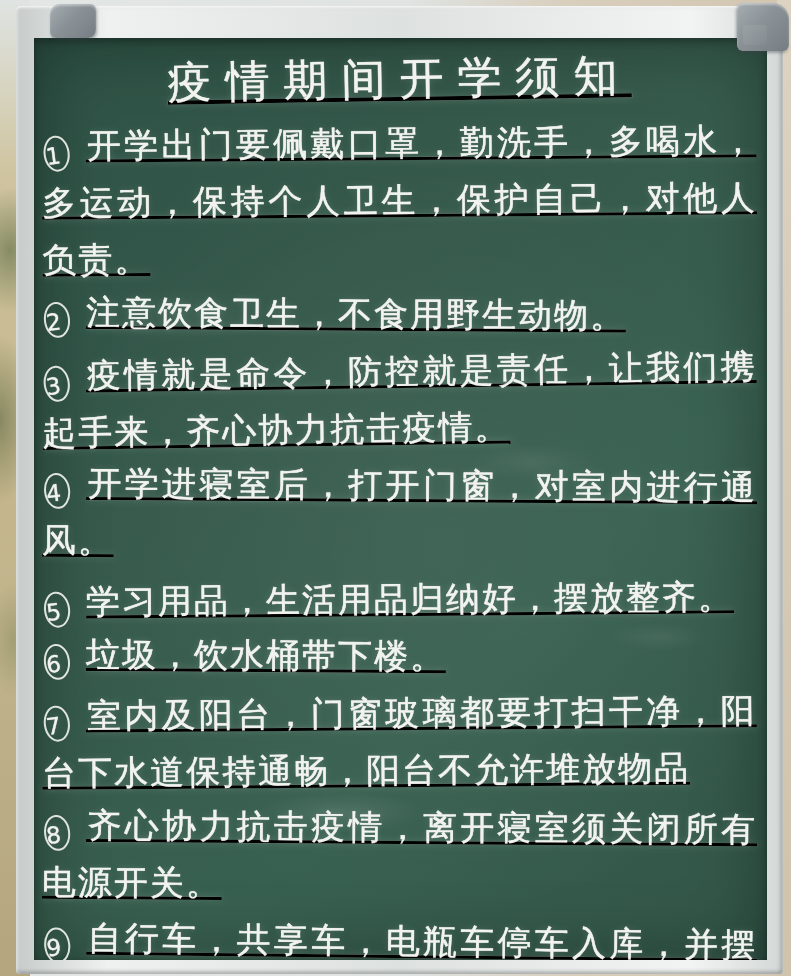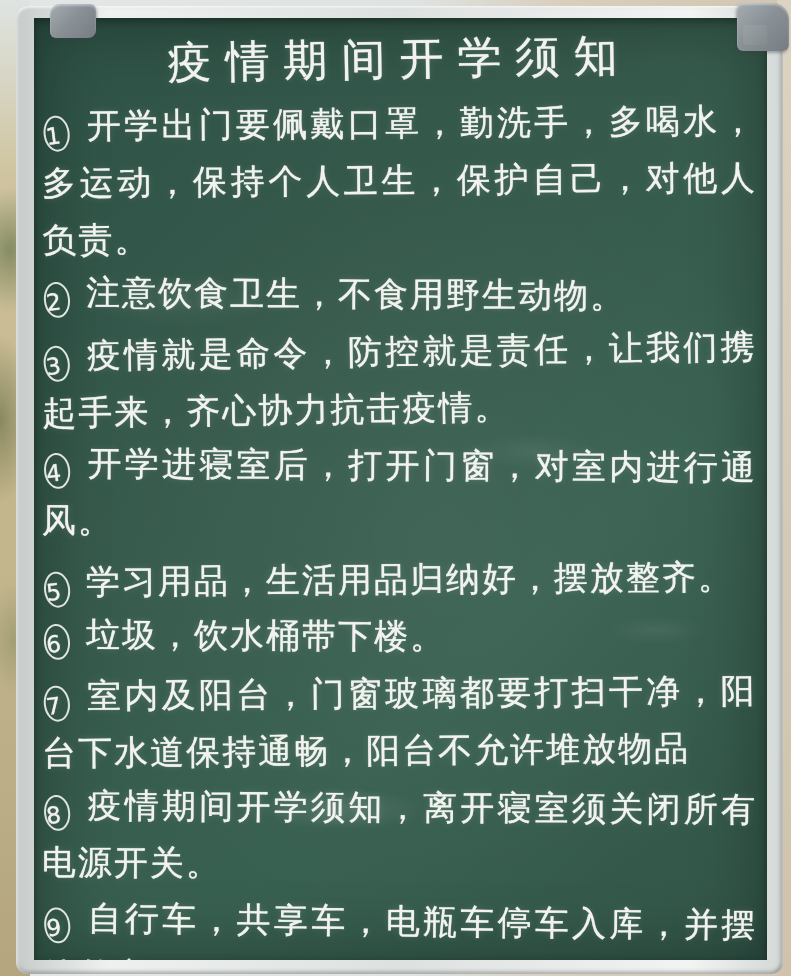--- a/index.html
+++ b/index.html
@@ -22,25 +22,26 @@
   }
   
   .wall-right{
     position:absolute;right:0;top:0;width:14px;height:100%;
     background:linear-gradient(180deg,#ddd3c2 0%,#d5cab6 50%,#cfc3ad 100%);
   }
   
   .frame{
     position:absolute;left:16px;top:6px;right:8px;bottom:2px;
     background:linear-gradient(90deg,#c7cccb 0%,#eef1f0 12%,#dde1e0 50%,#f2f4f3 88%,#d3d8d7 100%);
-    border-radius:12px;
+    border-radius:4px;
     box-shadow:inset 0 2px 3px rgba(255,255,255,.8), inset 0 -2px 4px rgba(90,95,94,.45),
                inset 2px 0 3px rgba(255,255,255,.7), inset -2px 0 4px rgba(90,95,94,.4);
-    padding:12px 16px 14px 18px;
+    padding:32px 16px 14px 18px;
     box-sizing:border-box;
+    text-decoration:underline;
   }
   
   .board{
     position:relative;
     width:100%;height:100%;
     box-sizing:border-box;
     padding:4px 8px 0 6px;
     background:
       radial-gradient(90% 70% at 55% 55%, rgba(255,255,255,.05), rgba(0,0,0,0) 60%),
       linear-gradient(135deg,#2e5246 0%,#35594b 35%,#386050 65%,#325548 100%);
@@ -117,21 +118,21 @@
       <h1 class="title chalk">疫情期间开学须知</h1>
 
       <div class="lines">
         <p class="line chalk"><span class="num">1</span><span>开学出门要佩戴口罩，勤洗手，多喝水，多运动，保持个人卫生，保护自己，对他人负责。</span></p>
         <p class="line chalk"><span class="num">2</span><span>注意饮食卫生，不食用野生动物。</span></p>
         <p class="line chalk"><span class="num">3</span><span>疫情就是命令，防控就是责任，让我们携起手来，齐心协力抗击疫情。</span></p>
         <p class="line chalk"><span class="num">4</span><span>开学进寝室后，打开门窗，对室内进行通风。</span></p>
         <p class="line chalk"><span class="num">5</span><span>学习用品，生活用品归纳好，摆放整齐。</span></p>
         <p class="line chalk"><span class="num">6</span><span>垃圾，饮水桶带下楼。</span></p>
         <p class="line chalk"><span class="num">7</span><span>室内及阳台，门窗玻璃都要打扫干净，阳台下水道保持通畅，阳台不允许堆放物品</span></p>
-        <p class="line chalk"><span class="num">8</span><span>疫情期间开学须知，离开寝室须关闭所有电源开关。</span></p>
+        <p class="line chalk"><span class="num">8</span><span>齐心协力抗击疫情，离开寝室须关闭所有电源开关。</span></p>
         <p class="line chalk"><span class="num">9</span><span>自行车，共享车，电瓶车停车入库，并摆放整齐。</span></p>
       </div>
 
     </div>
     <div class="cap cap-tl"></div>
     <div class="cap cap-tr"></div>
   </div>
 </div>
 
 </body></html>

